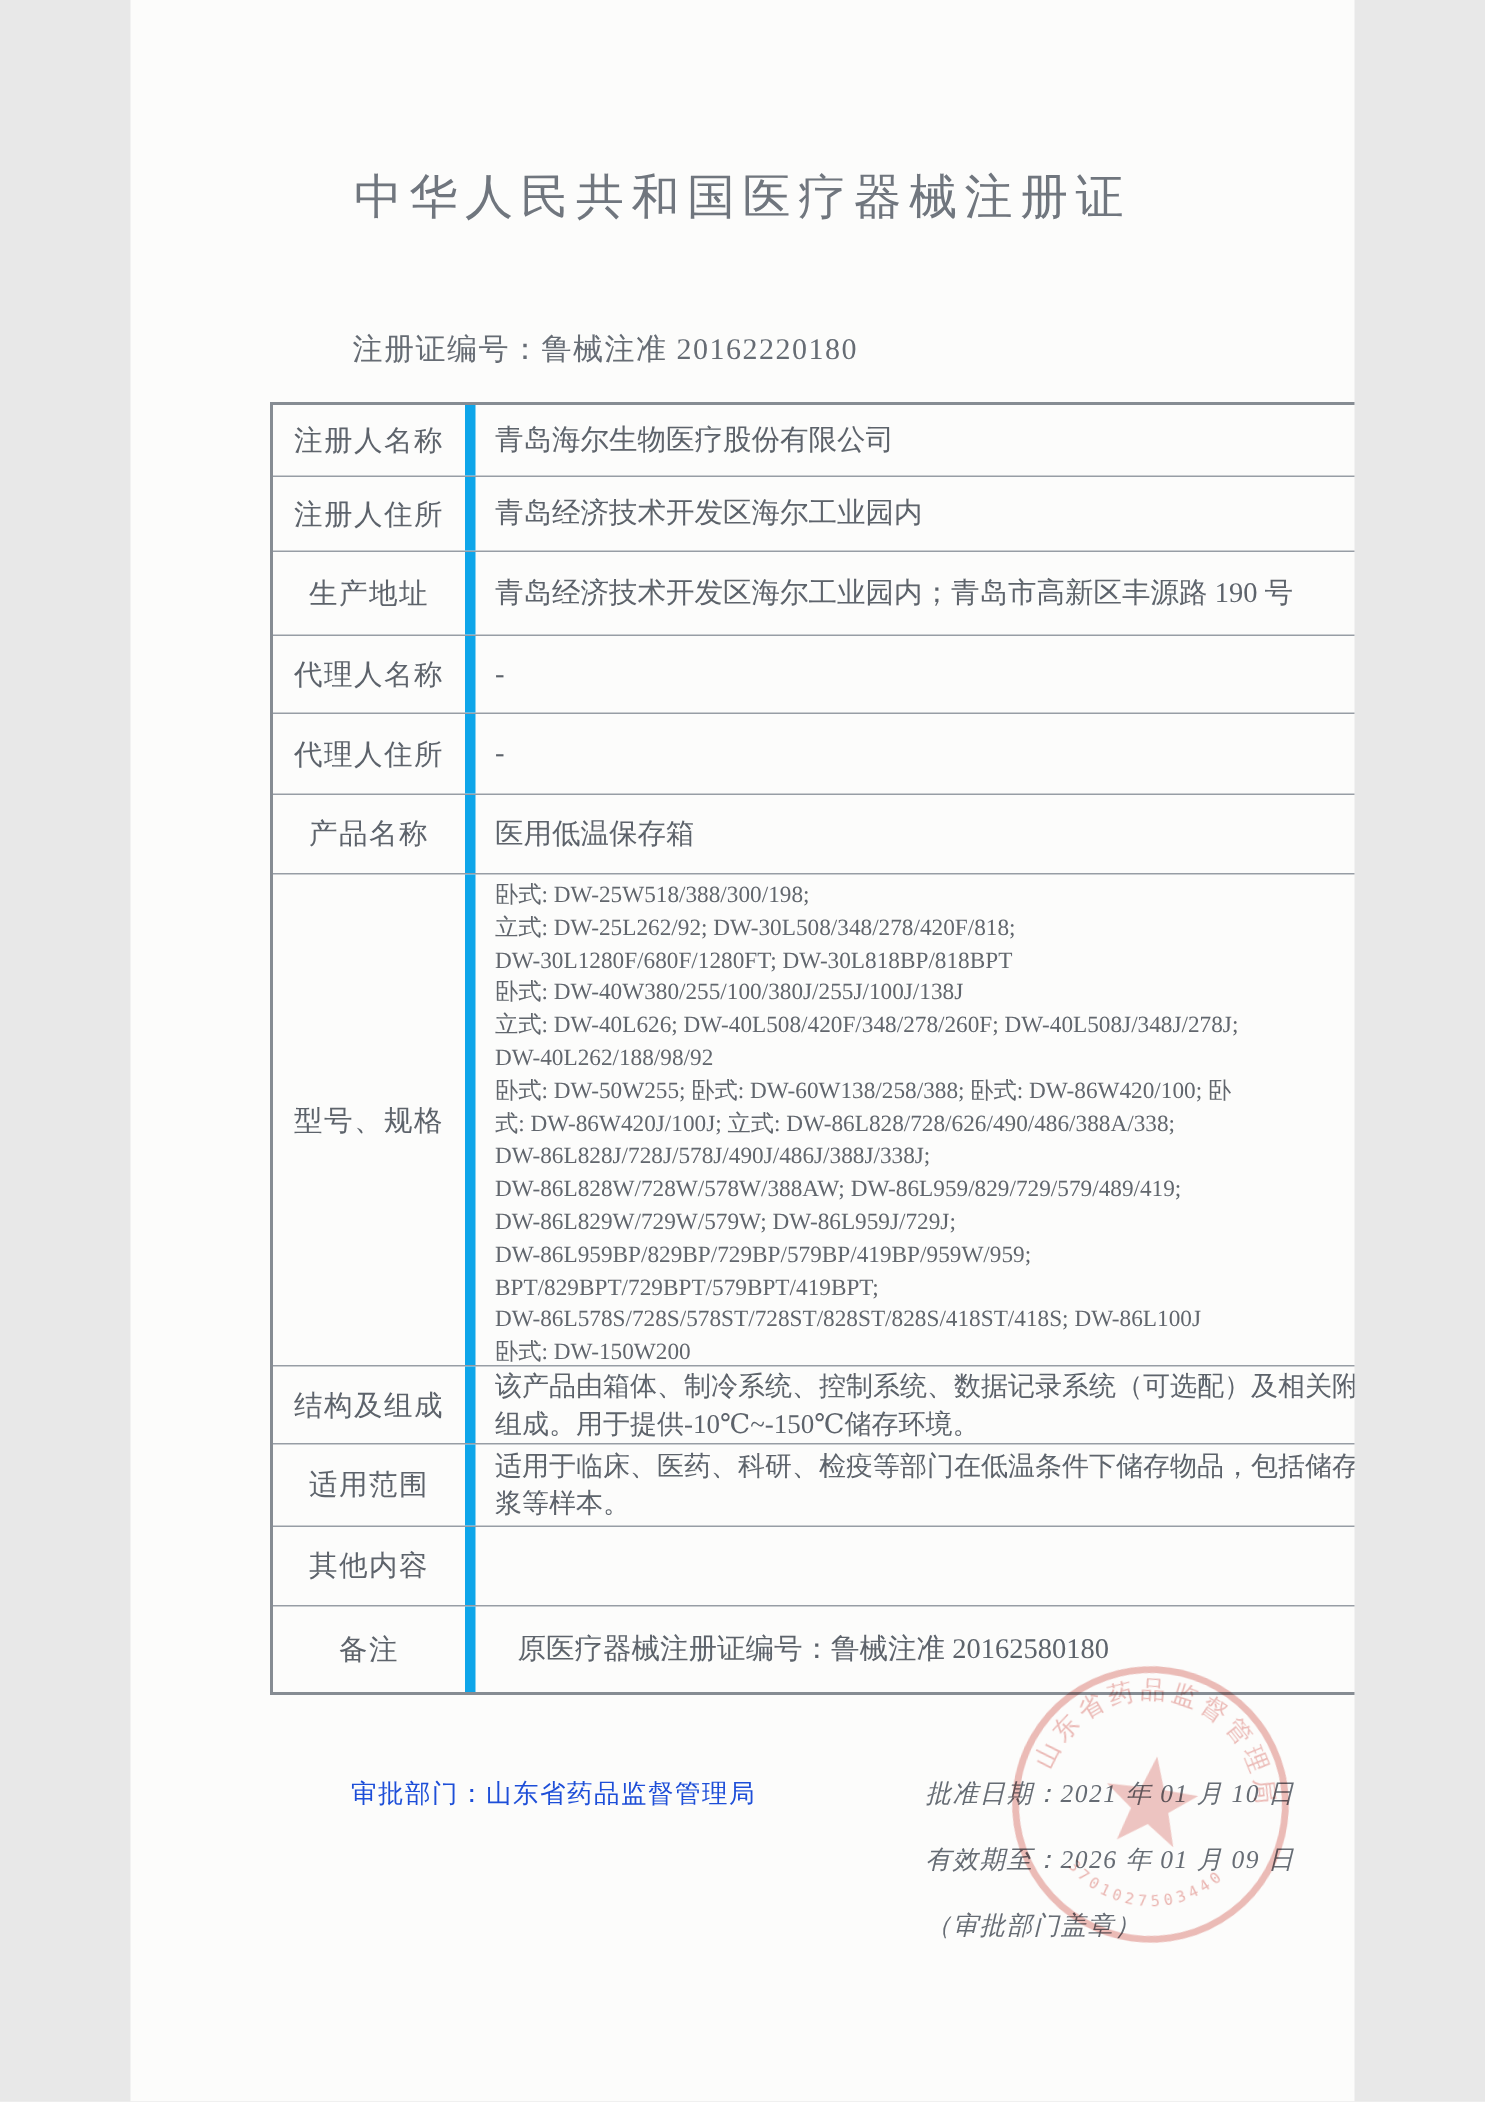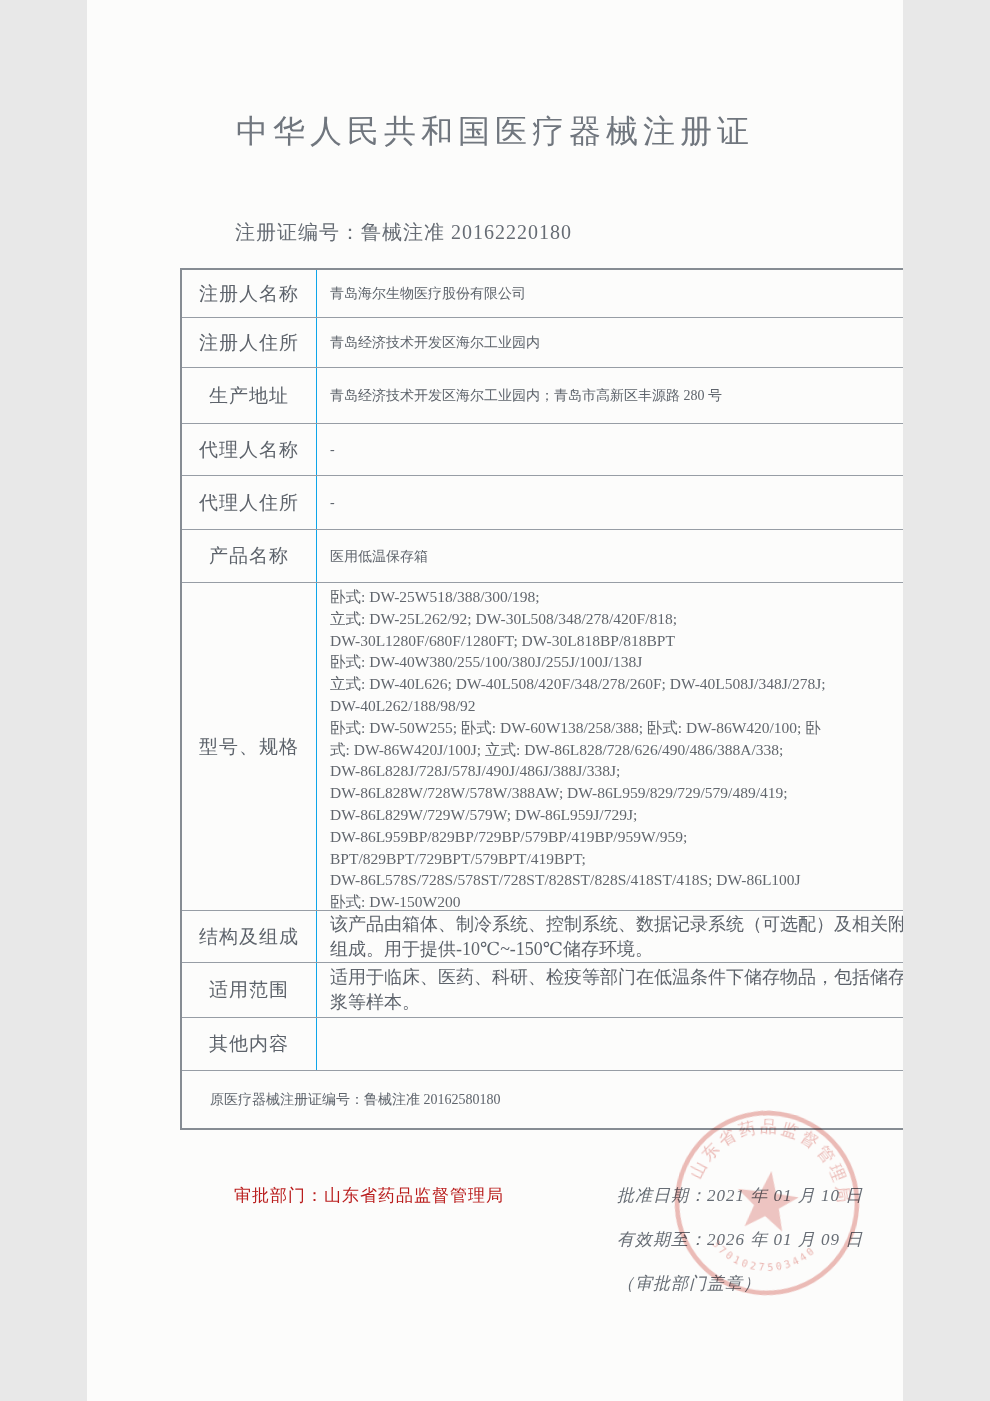--- a/index.html
+++ b/index.html
@@ -25,45 +25,45 @@
   .cert-table{
     position:absolute;left:93px;top:268px;width:807px;
     border:2px solid #868c93;
     box-sizing:border-box;
     background:transparent;
   }
   .row{display:flex;box-sizing:border-box;}
   .row + .row{border-top:1px solid #979da5;}
   .cell-label{
     width:135px;flex:0 0 135px;
-    border-right:1px solid #0ea5e9;
+    border-right:7px solid #0ea5e9;
     display:flex;align-items:center;justify-content:center;
     font-size:19px;color:#5d636b;text-align:center;
     letter-spacing:1px;
     box-sizing:border-box;
   }
   .cell-value{
     flex:1;display:flex;align-items:center;
     padding-left:13px;padding-right:8px;
-    font-size:14px;color:#5d636b;
+    font-size:19px;color:#5d636b;
     white-space:pre-line;
     box-sizing:border-box;
     line-height:25px;
   }
   .row-models .cell-value{
     font-family:Liberation Serif, serif;
     font-size:15.5px;line-height:21.8px;
     color:#61666d;
     align-items:flex-start;padding-top:3px;
   }
   .row-desc .cell-value{font-size:18px;line-height:25px;}
   .row-remark .cell-value{padding-left:28px;}
   .footer-dept{
     position:absolute;left:147px;top:1184px;
-    font-size:17px;color:#b91c1c;letter-spacing:1px;
+    font-size:17px;color:#1d4ed8;letter-spacing:1px;
   }
   .footer-right{
     position:absolute;left:530px;top:1184px;
     font-size:17px;color:#666c74;letter-spacing:1px;
   }
   .footer-right .fline{margin-bottom:21px;font-style:italic;}
   .stamp{
     position:absolute;left:584px;top:1107px;
     width:192px;height:192px;
     transform:rotate(8deg);
@@ -90,21 +90,21 @@
       <div class="cell-value">青岛海尔生物医疗股份有限公司</div>
     </div>
 
     <div class="row" style="height:50px">
       <div class="cell-label">注册人住所</div>
       <div class="cell-value">青岛经济技术开发区海尔工业园内</div>
     </div>
 
     <div class="row" style="height:56px">
       <div class="cell-label">生产地址</div>
-      <div class="cell-value">青岛经济技术开发区海尔工业园内；青岛市高新区丰源路 280 号</div>
+      <div class="cell-value">青岛经济技术开发区海尔工业园内；青岛市高新区丰源路 190 号</div>
     </div>
 
     <div class="row" style="height:52px">
       <div class="cell-label">代理人名称</div>
       <div class="cell-value">-</div>
     </div>
 
     <div class="row" style="height:54px">
       <div class="cell-label">代理人住所</div>
       <div class="cell-value">-</div>
@@ -146,20 +146,21 @@
 浆等样本。</div>
     </div>
 
 
     <div class="row" style="height:53px">
       <div class="cell-label">其他内容</div>
       <div class="cell-value"></div>
     </div>
 
     <div class="row row-remark" style="height:58px">
+      <div class="cell-label">备注</div>
       <div class="cell-value">原医疗器械注册证编号：鲁械注准 20162580180</div>
     </div>
 
   </div>
 
   <div class="footer-dept">审批部门：山东省药品监督管理局</div>
 
   <div class="footer-right">
     <div class="fline">批准日期：2021 年 01 月 10 日</div>
     <div class="fline">有效期至：2026 年 01 月 09 日</div>

